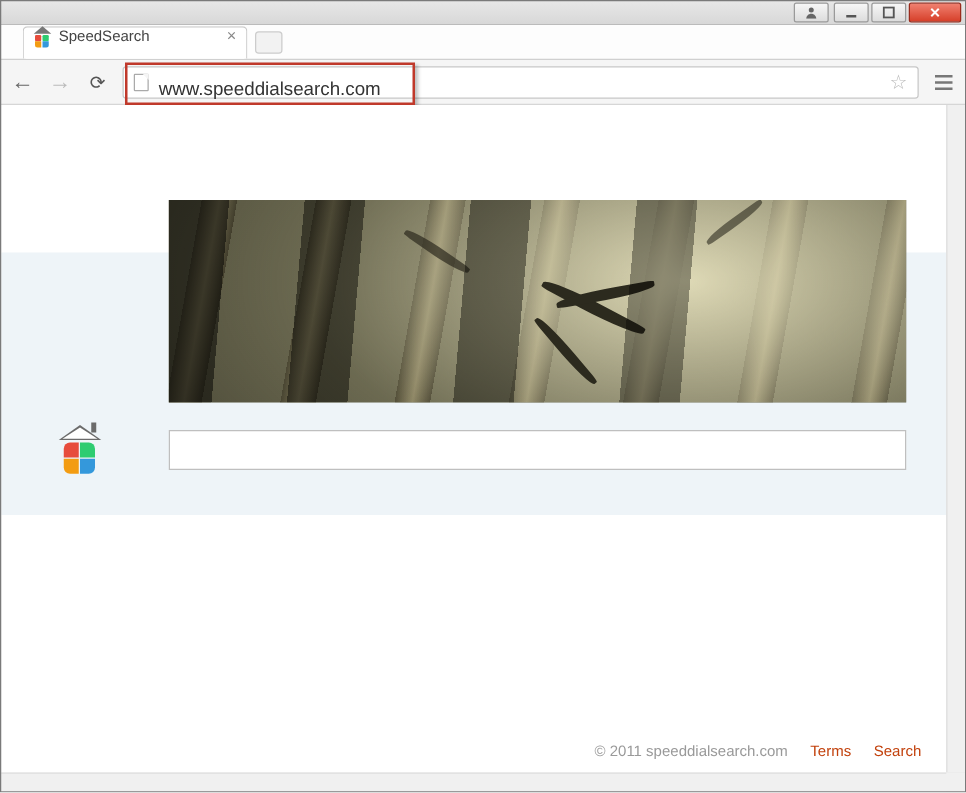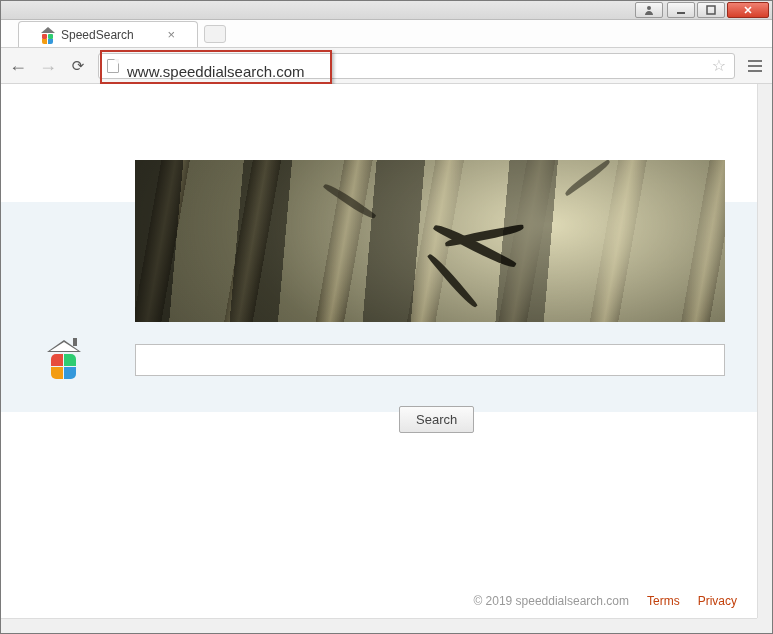--- a/index.html
+++ b/index.html
@@ -54,22 +54,21 @@
     gap: 6px;
   }
   .tab {
     height: 26px;
     min-width: 180px;
     background: #fff;
     border: 1px solid #c8c8c8;
     border-bottom: none;
     border-radius: 4px 4px 0 0;
     display: flex;
-    align-items: center;
-    padding: 0 22px;
+    padding: 0 8px;
     gap: 6px;
     font-size: 12px;
     color: #444;
     position: relative;
   }
   .tab .favicon {
     width: 14px; height: 14px;
     position: relative;
   }
   .tab .favicon .roof {
@@ -361,25 +360,24 @@
     <span class="chimney"></span>
     <span class="roof"></span>
     <span class="q q1"></span>
       <span class="q q2"></span>
       <span class="q q3"></span>
       <span class="q q4"></span>
   </div>
 
   <input class="searchbox" type="text" value="" style="">
 
-  <button class="search-btn">Search</button>
 
   <div class="footer">
-    <span>© 2019 speeddialsearch.com</span>
+    <span>© 2011 speeddialsearch.com</span>
     <a href="#">Terms</a>
-    <a href="#">Privacy</a>
+    <a href="#">Search</a>
   </div>
 </div>
 
 <div class="scroll-v"></div>
 <div class="scroll-h"></div>
 <div class="scroll-corner"></div>
 <div class="outer-border"></div>
 
 </body></html>

